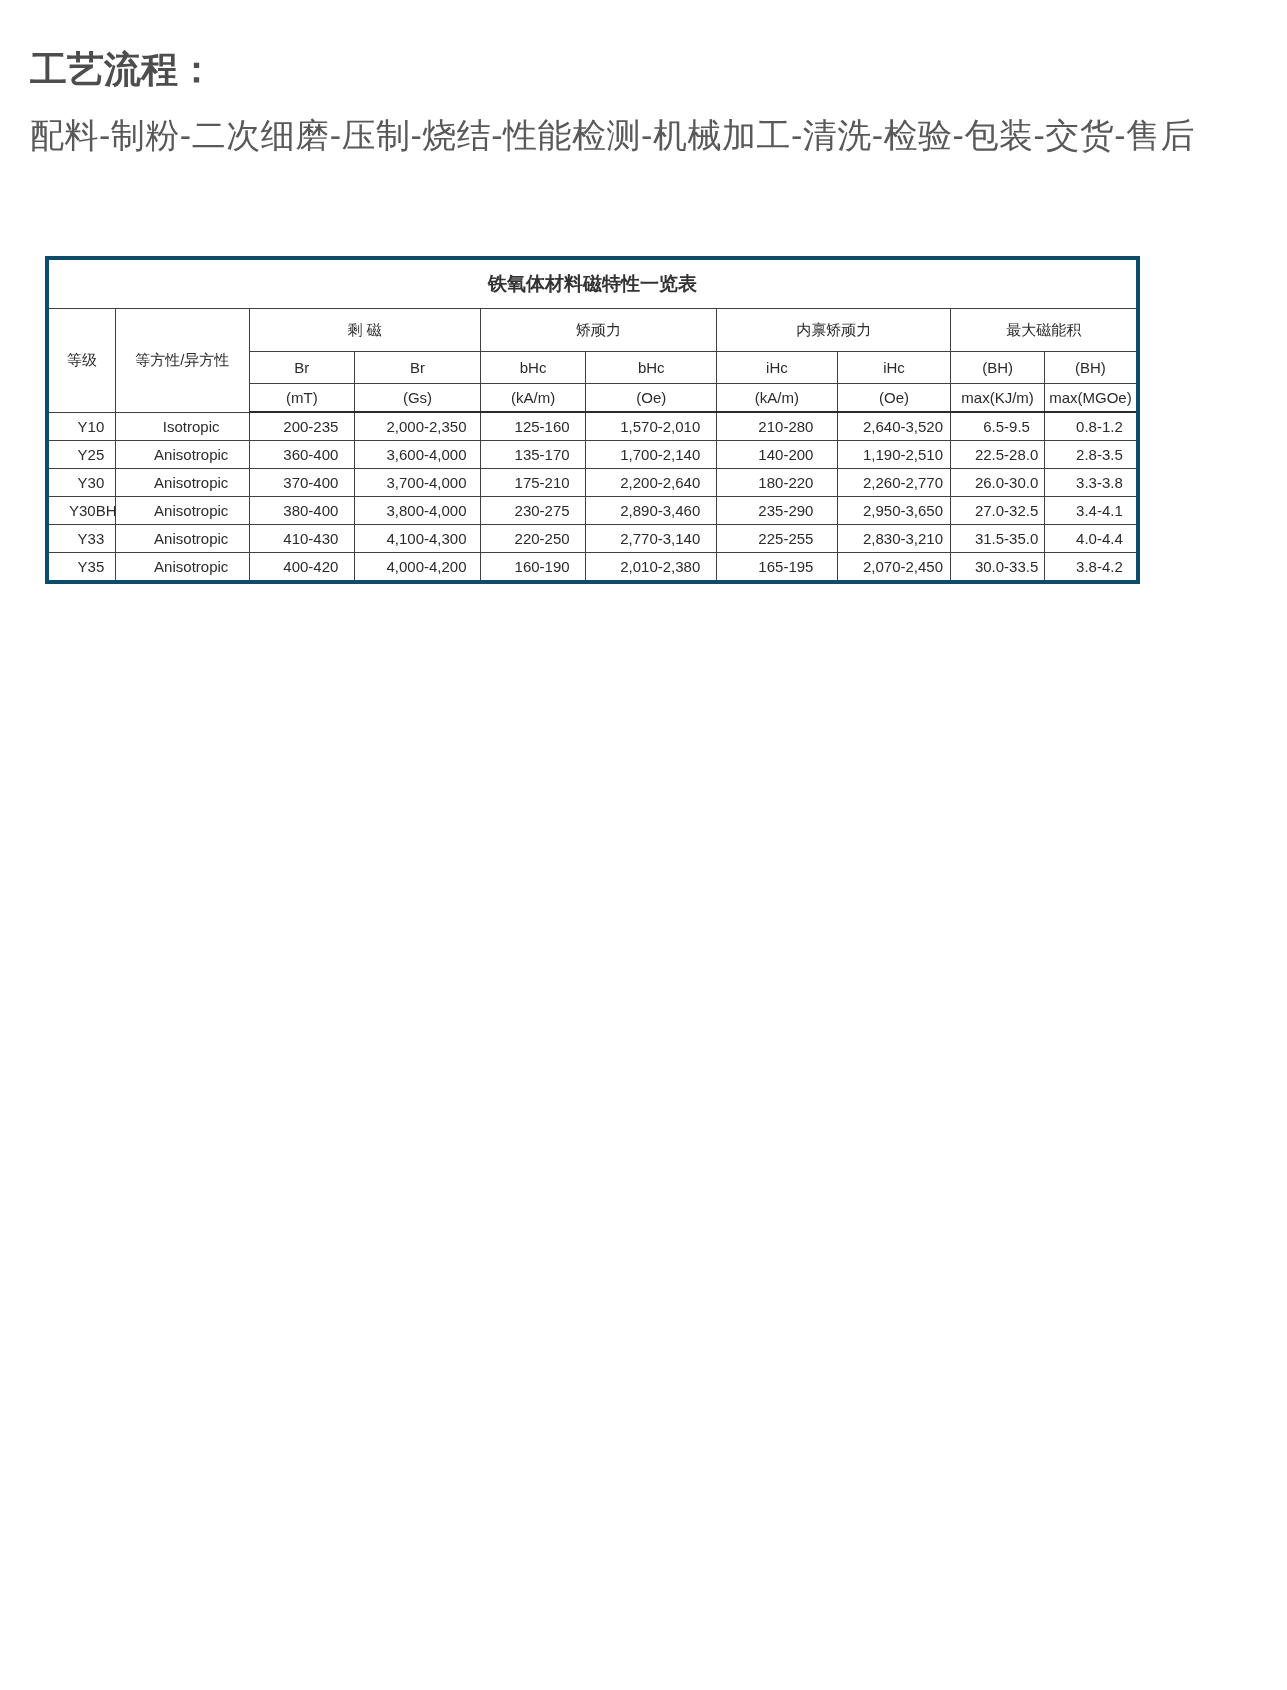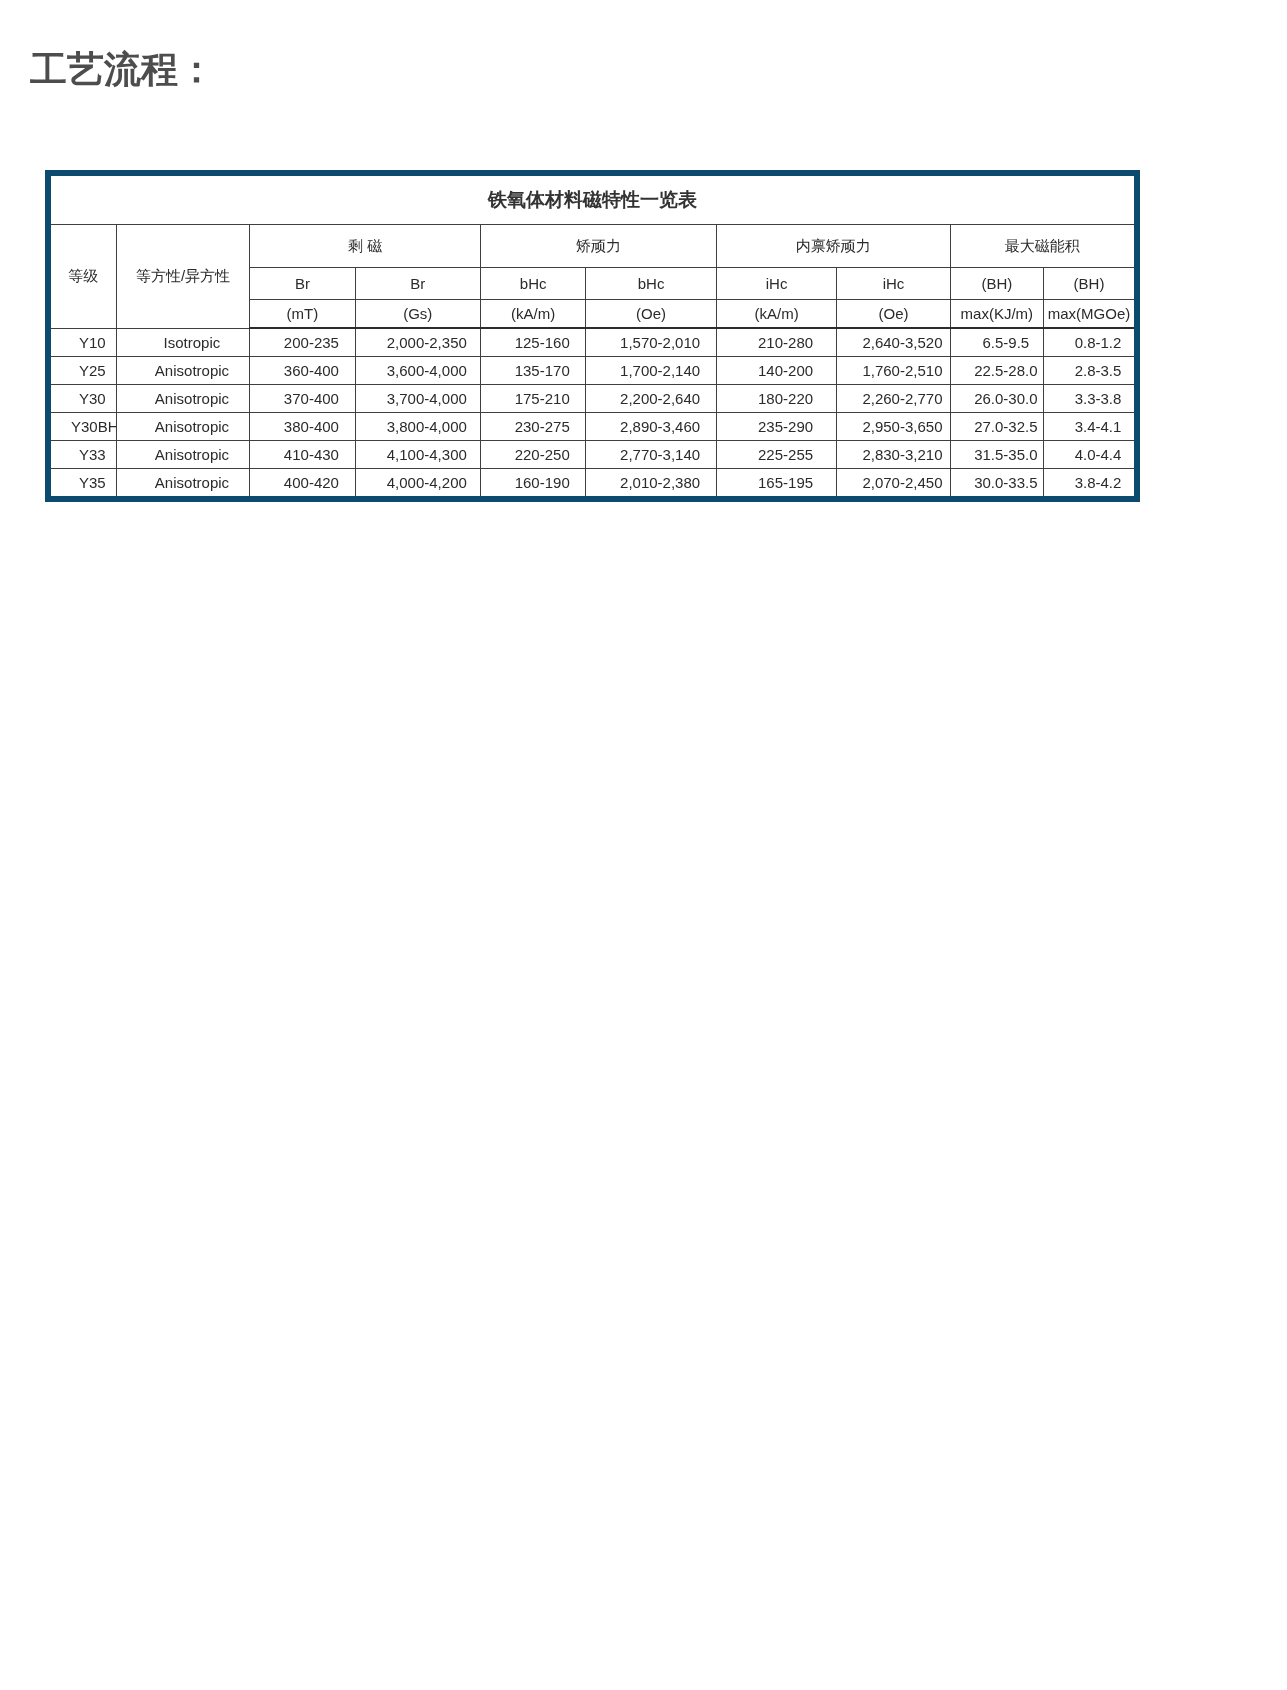--- a/index.html
+++ b/index.html
@@ -41,21 +41,21 @@
   
   .table-wrap {
     margin: 78px 0 0 15px;
   }
   .mag-table {
     border-collapse: collapse;
     table-layout: fixed;
     width: 1095px;
     font-size: 15px;
     color: #2b2b2b;
-    border: 6px solid #0c4a6e;
+    border: 4px solid #0c4a6e;
   }
   .mag-table th, .mag-table td {
     border: 1px solid #3f3f3f;
     text-align: center;
     vertical-align: middle;
     padding: 1px 2px;
     font-weight: normal;
     overflow: hidden;
     white-space: nowrap;
   }
@@ -73,20 +73,21 @@
 </head>
 <body>
 
 <div class="doc">
 
 
 
 
   <h1 class="doc-heading second">工艺流程：</h1>
 
+  <p class="doc-para">配料-制粉-二次细磨-压制-烧结-性能检测-机械加工-清洗-检验-包装-交货-售后</p>
 
   <div class="table-wrap">
     <table class="mag-table">
       <colgroup>
         <col style="width:68px">
         <col style="width:133px">
         <col style="width:105px">
         <col style="width:125px">
         <col style="width:105px">
         <col style="width:130px">
@@ -142,21 +143,21 @@
             <td>0.8-1.2</td>
           </tr>
           <tr>
             <td>Y25</td>
             <td>Anisotropic</td>
             <td>360-400</td>
             <td>3,600-4,000</td>
             <td>135-170</td>
             <td>1,700-2,140</td>
             <td>140-200</td>
-            <td>1,760-2,510</td>
+            <td>1,190-2,510</td>
             <td>22.5-28.0</td>
             <td>2.8-3.5</td>
           </tr>
           <tr>
             <td>Y30</td>
             <td>Anisotropic</td>
             <td>370-400</td>
             <td>3,700-4,000</td>
             <td>175-210</td>
             <td>2,200-2,640</td>

